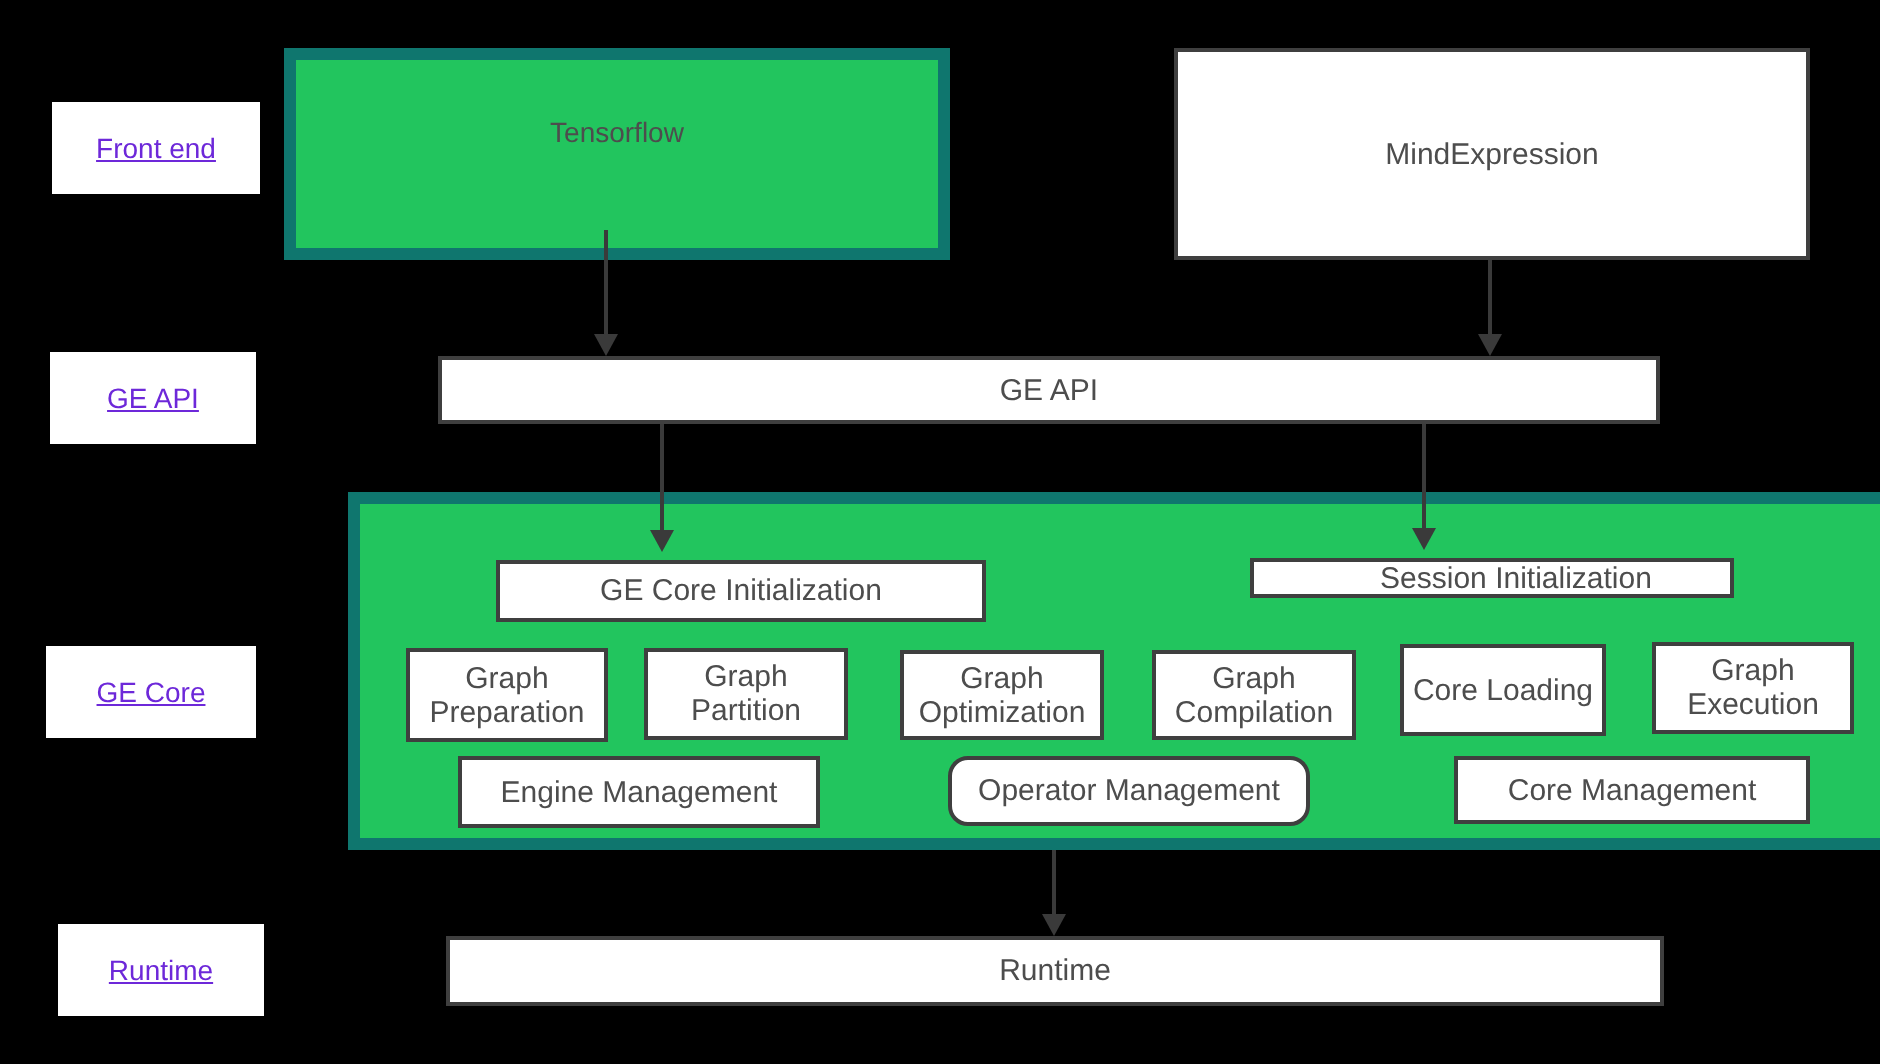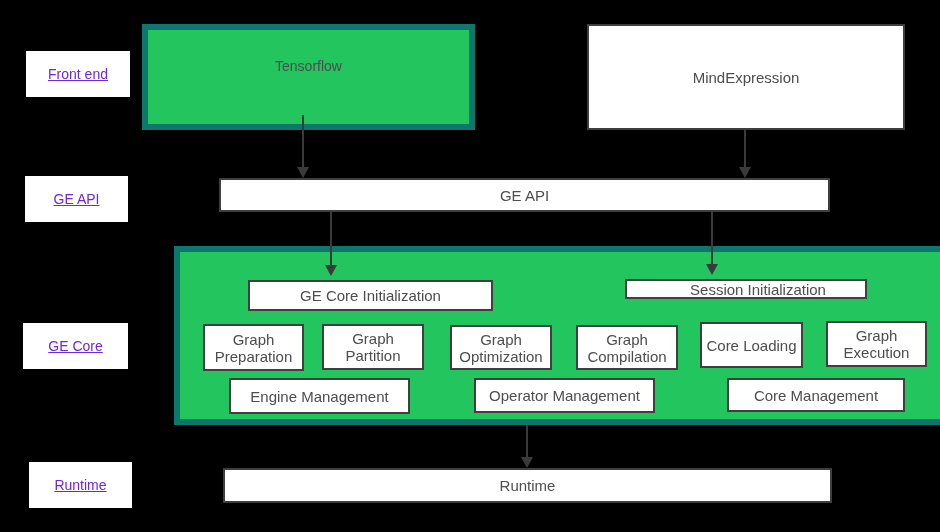--- a/index.html
+++ b/index.html
@@ -92,21 +92,21 @@
     <div class="box" style="left:445px; top:27px; width:242px; height:20px;padding-left:24px;">Session Initialization</div>
 
     <div class="box" style="left:23px; top:72px; width:101px; height:47px; padding:0 2px;">Graph Preparation</div>
     <div class="box" style="left:142px; top:72px; width:102px; height:46px; padding:0 2px;">Graph Partition</div>
     <div class="box" style="left:270px; top:73px; width:102px; height:45px; padding:0 2px;">Graph Optimization</div>
     <div class="box" style="left:396px; top:73px; width:102px; height:45px; padding:0 2px;">Graph Compilation</div>
     <div class="box" style="left:520px; top:70px; width:103px; height:46px; padding:0 2px;">Core Loading</div>
     <div class="box" style="left:646px; top:69px; width:101px; height:46px; padding:0 2px;">Graph Execution</div>
 
     <div class="box" style="left:49px; top:126px; width:181px; height:36px;">Engine Management</div>
-    <div class="box" style="left:294px; top:126px; width:181px; height:35px;">Operator Management</div>
+    <div class="box" style="left:294px; top:126px; width:181px; height:35px;border-radius:10px;">Operator Management</div>
     <div class="box" style="left:547px; top:126px; width:178px; height:34px;">Core Management</div>
   </div>
 
   <div class="box" style="left:223px; top:468px; width:609px; height:35px;">Runtime</div>
 
   <div class="arrow-line" style="left:302px; top:115px; height:54px;"></div>
   <div class="arrow-head" style="left:297px; top:167px;"></div>
 
   <div class="arrow-line" style="left:744px; top:130px; height:39px;"></div>
   <div class="arrow-head" style="left:739px; top:167px;"></div>

